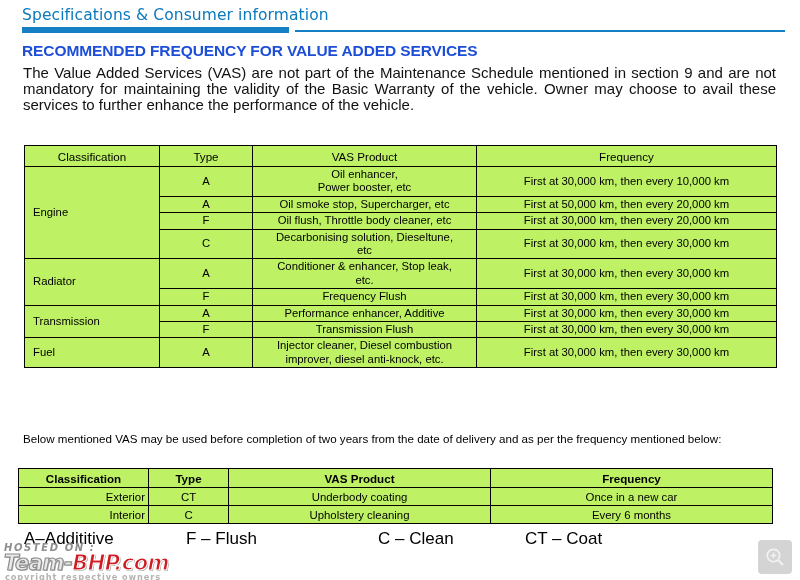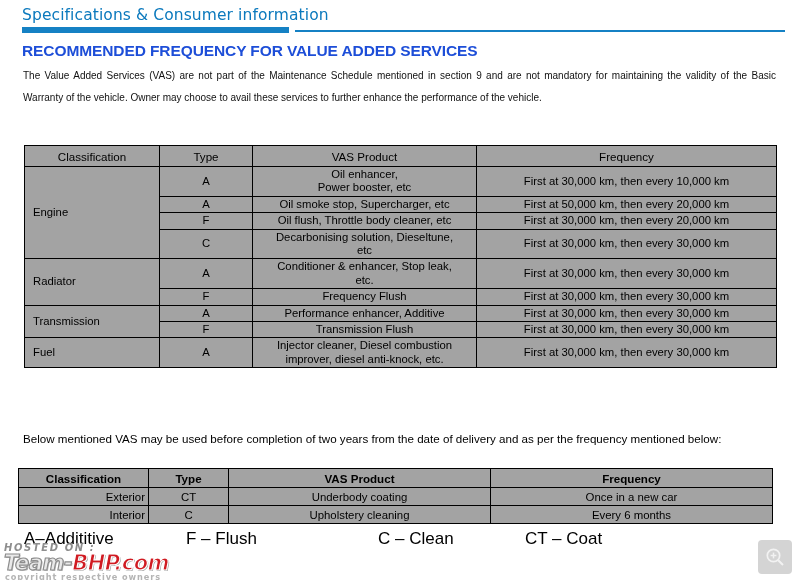--- a/index.html
+++ b/index.html
@@ -59,33 +59,33 @@
   }
   .section-heading {
     margin: 0 0 5px 22px;
     font-size: 15.5px;
     color: #1d4ed8;
     letter-spacing: -0.1px;
     white-space: nowrap;
   }
   .body-para {
     margin: 0 24px 0 23px;
-    font-size: 10px;
-    line-height: 22px;
+    font-size: 15px;
+    line-height: 16px;
     text-align: justify;
     color: #111;
   }
   .body-para + .body-para { margin-top: 2px; }
   .body-para b { font-weight: bold; }
 
   
   table.vas {
     border-collapse: collapse;
     table-layout: fixed;
-    background: #a3a3a3;
+    background: #bef264;
   }
   table.vas td, table.vas th {
     border: 1.1px solid #000;
     font-weight: normal;
     color: #000;
     padding: 1px 3px;
     vertical-align: middle;
     text-align: center;
   }
 

